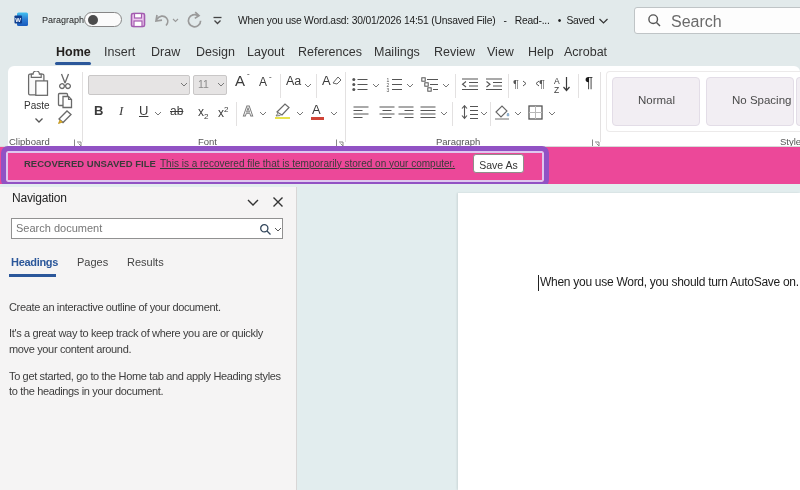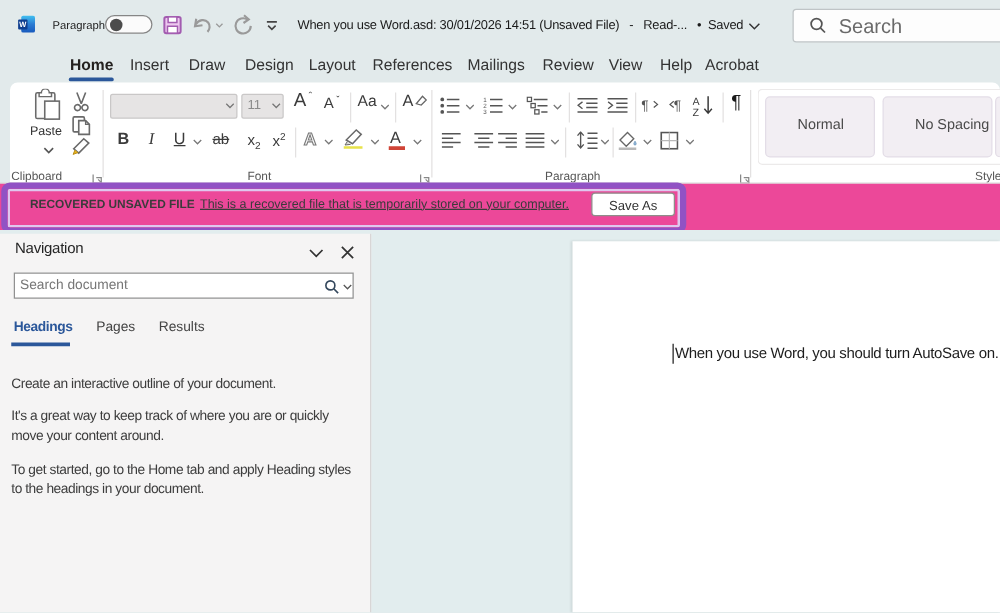--- a/index.html
+++ b/index.html
@@ -333,21 +333,21 @@
   <span class="abs" style="left:630px; top:28px; font-size:11.5px; color:#4a4a4a;">Normal</span>
   <div class="abs" style="left:698px; top:11px; width:88px; height:49px; background:#f2eef3; border:1px solid #e3dde7; border-radius:4px;"></div>
   <span class="abs" style="left:707px; top:28px; font-size:11.5px; color:#4a4a4a;margin-left:17px;">No Spacing</span>
   <div class="abs" style="left:788px; top:11px; width:12px; height:49px; background:#f2eef3; border:1px solid #e3dde7; border-radius:4px 0 0 4px; border-right:none;"></div>
   <span class="glabel" style="left:772px;">Styles</span>
 </div>
 <div id="ribbonline" class="abs"></div>
 <div id="msgbar" class="abs">
   <span class="abs" style="left:24px; top:10.5px; font-size:9.5px; font-weight:bold; color:#3b3b3b;">RECOVERED UNSAVED FILE</span>
   <span class="abs" style="left:160px; top:10.5px; font-size:10px; color:#3b3b3b; text-decoration:underline;">This is a recovered file that is temporarily stored on your computer.</span>
-  <div class="abs" style="left:473px; top:7px; width:67px; height:19px; background:#fff; border:1px solid #8f8d8b; border-radius:3px; text-align:center;">
+  <div class="abs" style="left:473px; top:7px; width:51px; height:19px; background:#fff; border:1px solid #8f8d8b; border-radius:3px; text-align:center;">
     <span style="font-size:10.5px; color:#333; line-height:17px;">Save As</span>
   </div>
 </div>
 <div id="purple" class="abs"></div>
 <div id="content" class="abs">
   <div id="navpane" class="abs">
     <span class="abs" style="left:12px; top:4px; font-size:12px; letter-spacing:-0.2px; font-weight:normal; color:#252525;">Navigation</span>
     <svg class="abs" style="left:246px; top:11px;" width="14" height="10" viewBox="0 0 14 10">
         <path d="M2 2 l5 5 l5 -5" fill="none" stroke="#333" stroke-width="1.4"></path>
       </svg>

